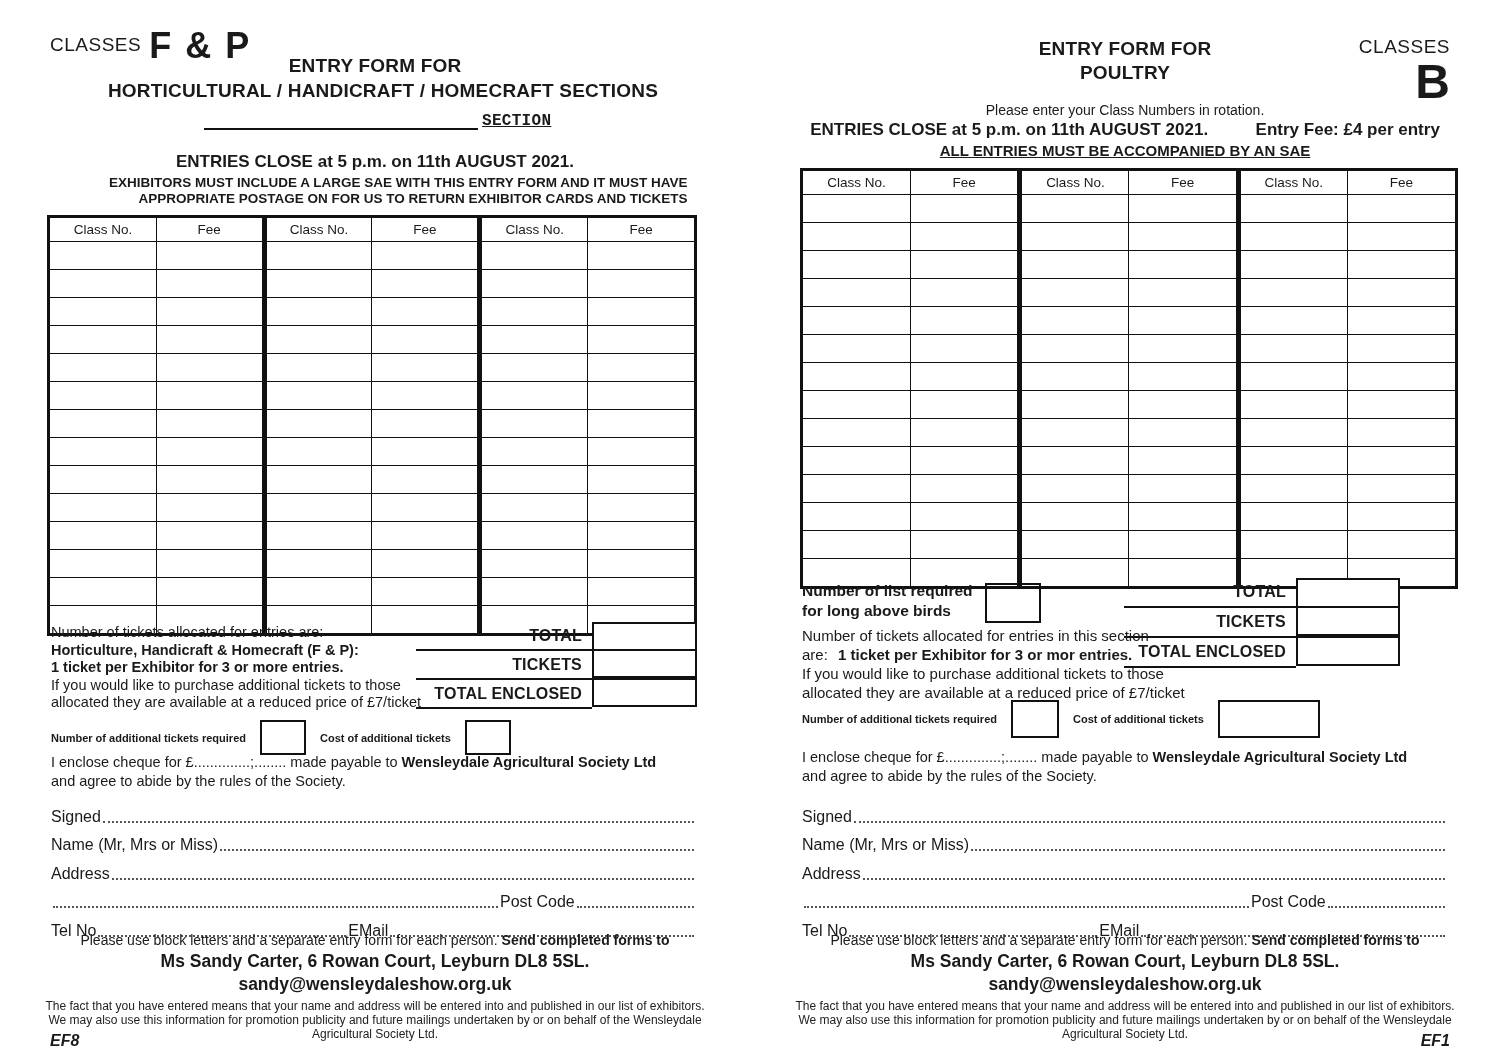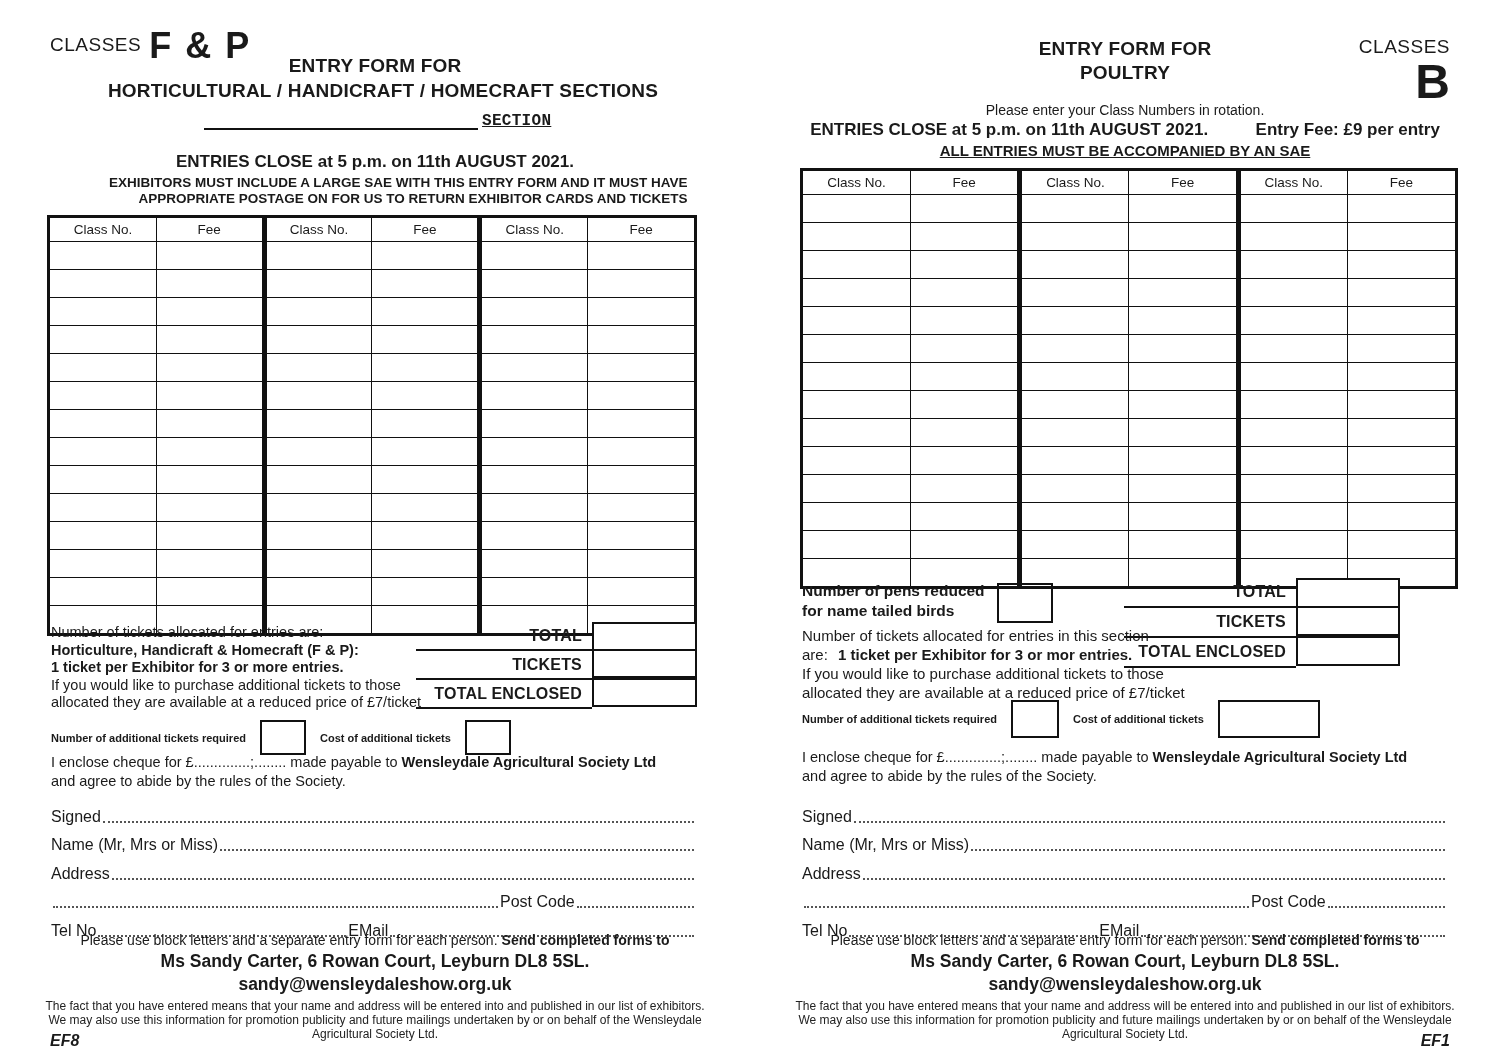--- a/index.html
+++ b/index.html
@@ -301,21 +301,21 @@
   <div style="position:absolute;right:50px;top:30px;text-align:right;">
     <div class="classes-word">CLASSES</div>
     <div class="big-letter">B</div>
   </div>
 
   <div class="center-line" style="top:102px;">Please enter your Class Numbers in rotation.</div>
 
   <div class="center-line bold-line" style="top:120px;">
     <span>ENTRIES CLOSE at 5 p.m. on 11th AUGUST 2021.</span>
     <span style="display:inline-block;width:38px;"></span>
-    <span>Entry Fee: £9 per entry</span>
+    <span>Entry Fee: £4 per entry</span>
   </div>
 
   <div class="center-line" style="top:142px;font-weight:bold;font-size:15px;">
     <span class="underlined">ALL ENTRIES MUST BE ACCOMPANIED BY AN SAE</span>
   </div>
 
   <table class="entry" style="left:50px;top:168px;width:658px;">
     <thead>
       <tr>
         <th>Class No.</th>
@@ -437,22 +437,22 @@
           <td></td>
           <td></td>
           <td></td>
           <td></td>
         </tr>
       </tbody>
   </table>
 
   <div class="pens-row" style="left:52px;top:581px;">
     <div class="pens-text">
-      <div>Number of pens reduced</div>
-      <div>for name tailed birds</div>
+      <div>Number of list required</div>
+      <div>for long above birds</div>
     </div>
     <div class="pens-box"></div>
   </div>
 
   <div class="totals" style="top:578px;right:100px;">
     <div class="totals-row">
       <div class="totals-label" style="width:162px;height:28px;">TOTAL</div>
       <div class="totals-box" style="width:100px;height:26px;"></div>
     </div>
     <div class="totals-row">

